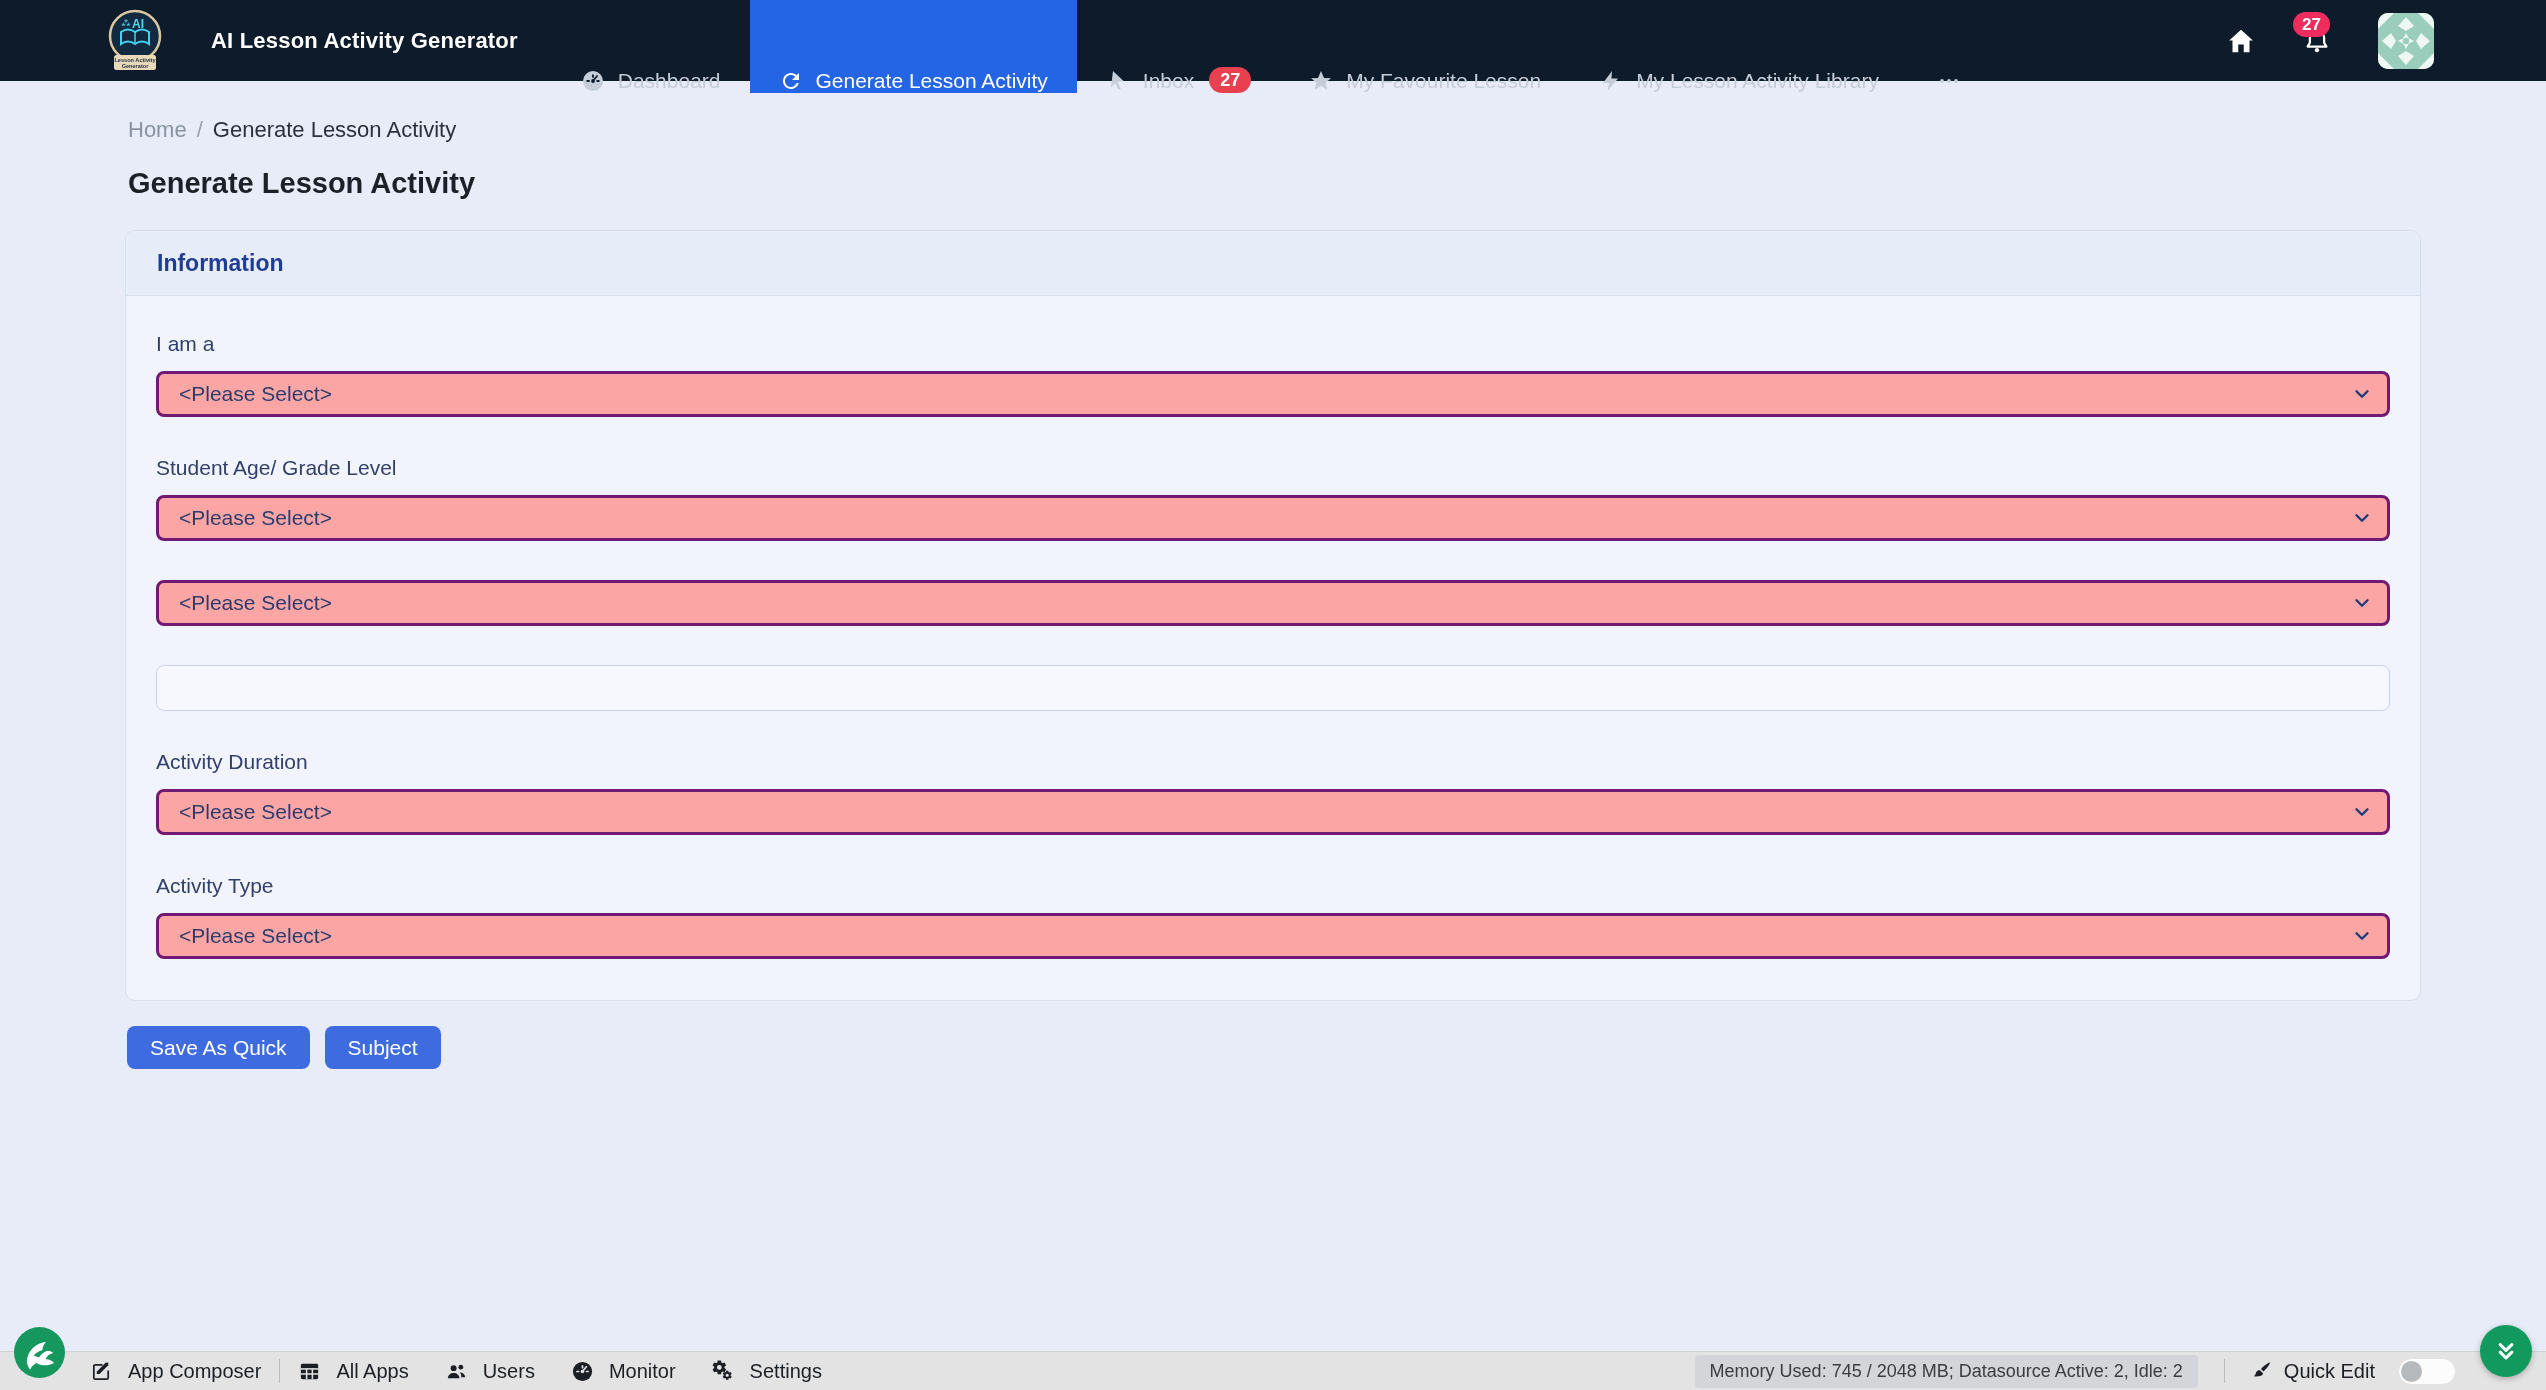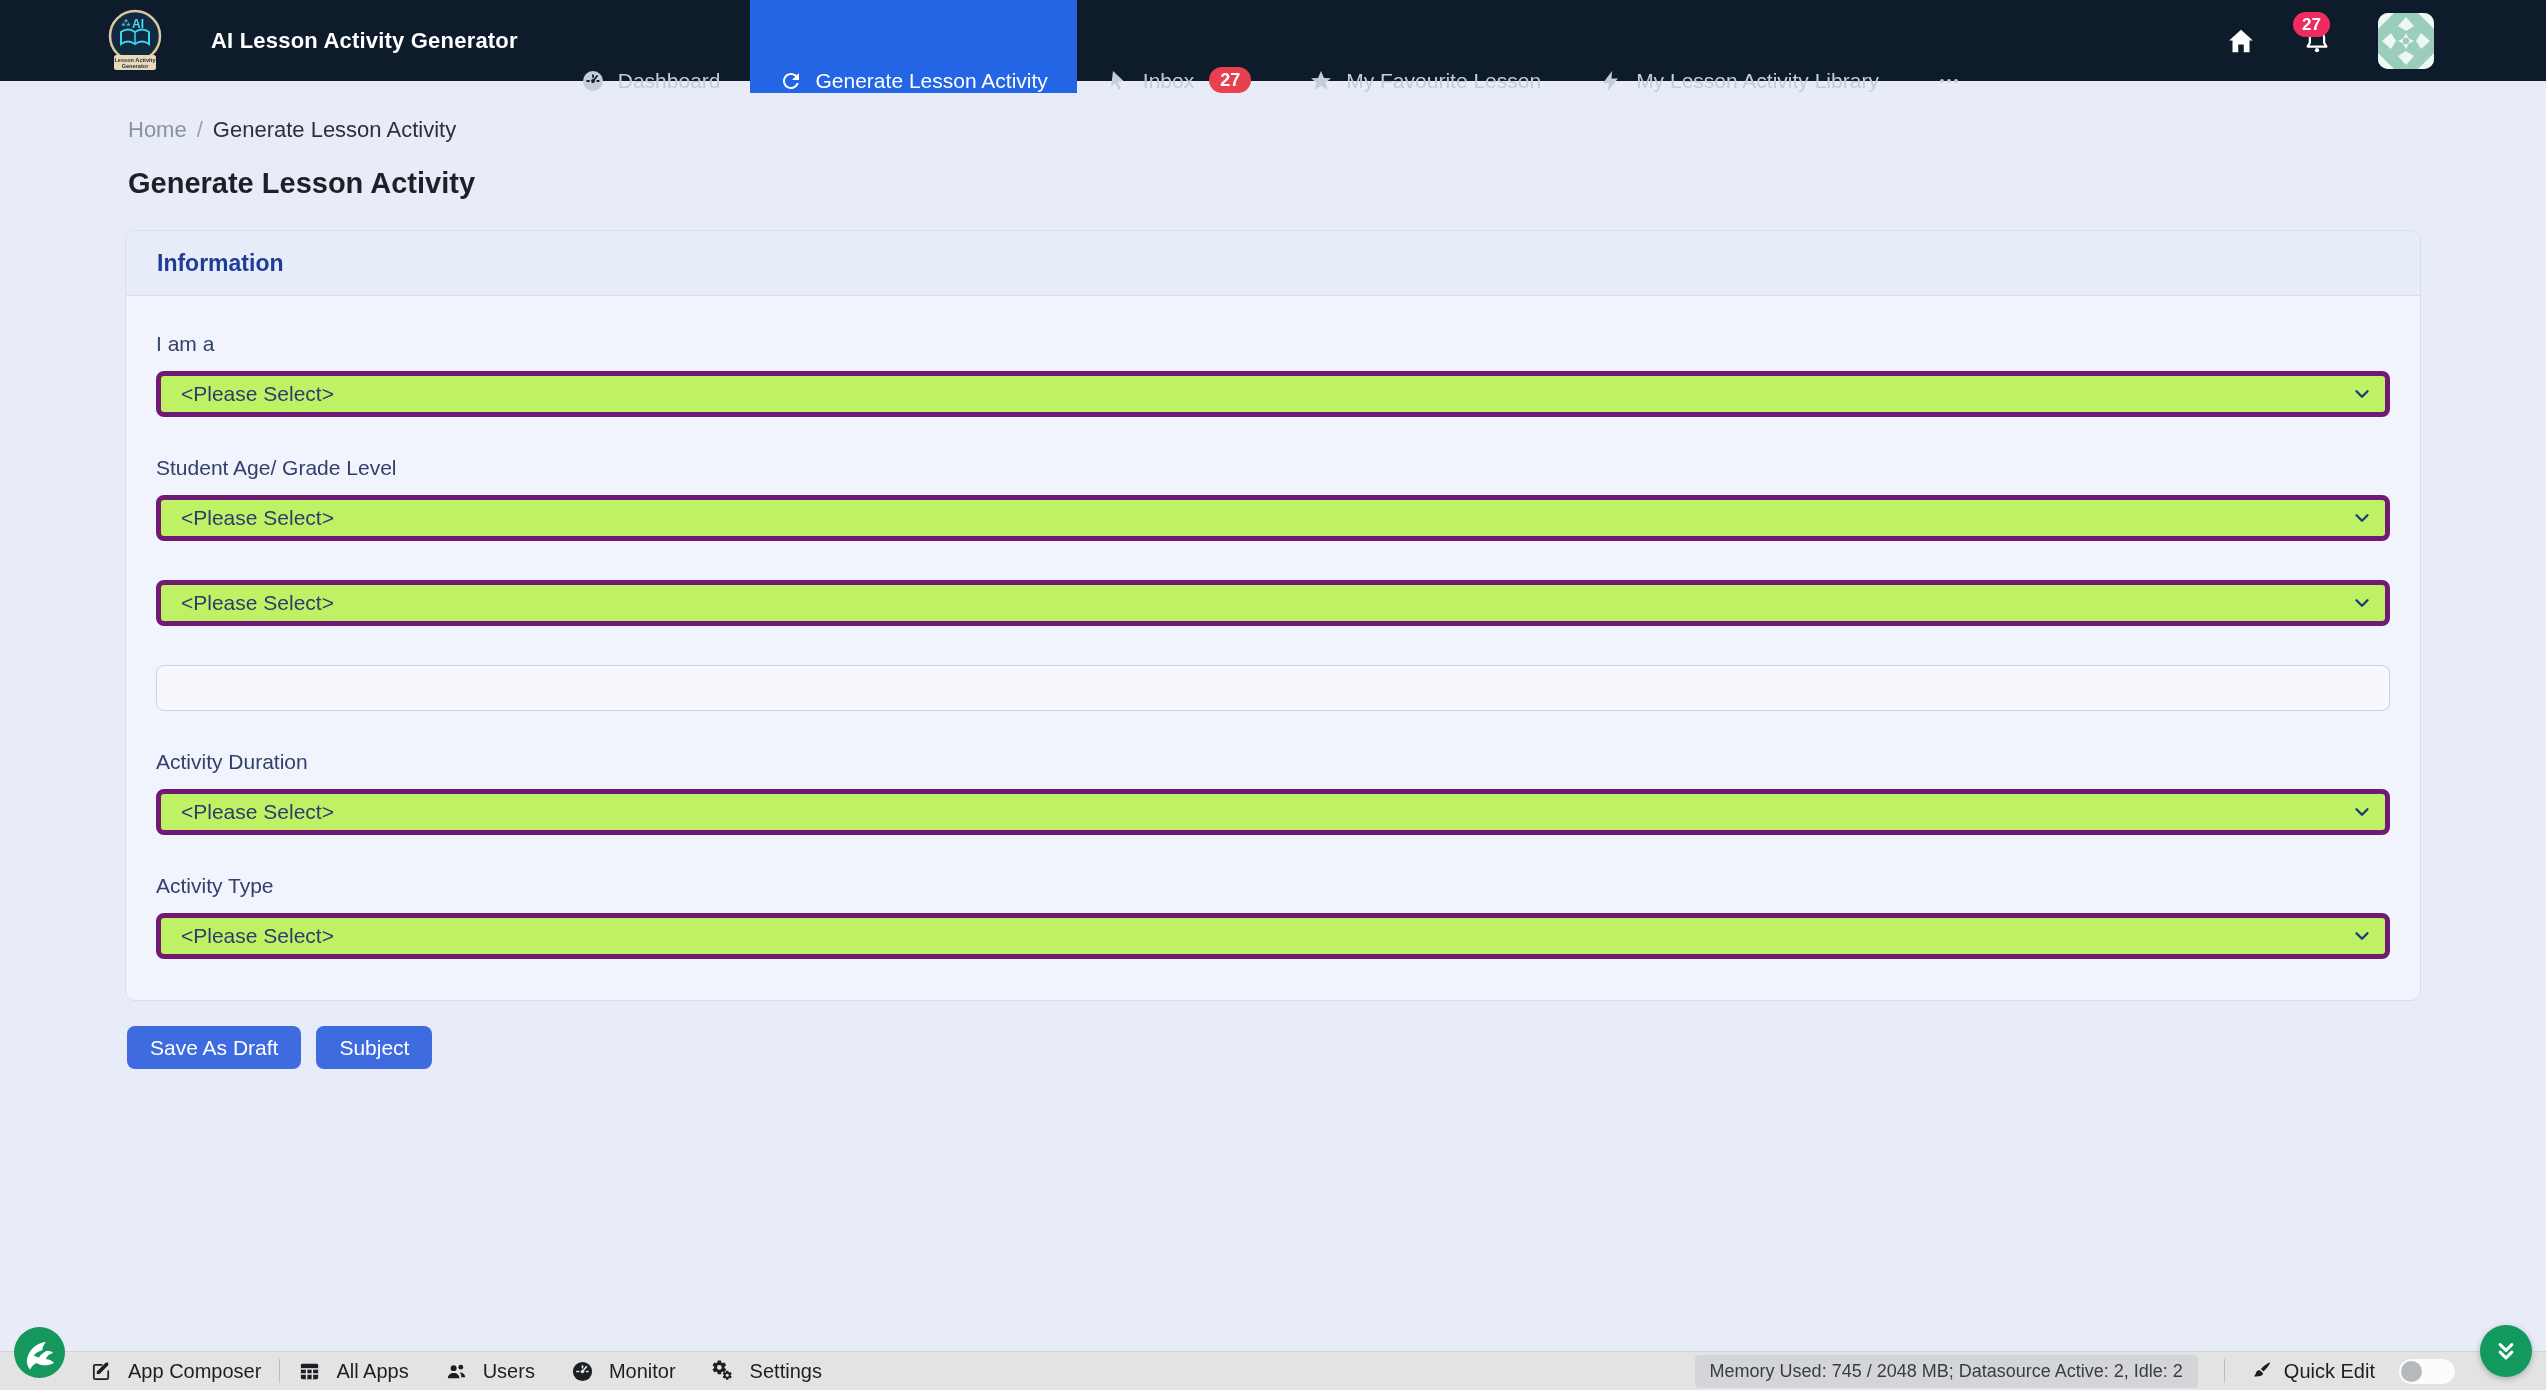--- a/index.html
+++ b/index.html
@@ -51,22 +51,22 @@
   .panel-header{
     height:64px;background:#e7ecf9;border-bottom:1px solid #d7def0;
     display:flex;align-items:center;padding-left:31px;
     color:#1f3d96;font-size:23px;font-weight:700;
   }
   .panel-body{padding:36px 30px 2px 30px;}
   .form-group{margin-bottom:39px;}
   .form-label{display:block;color:#32406b;font-size:21px;margin-bottom:15px;}
   .field-wrap{position:relative;}
   .field{
-    box-sizing:border-box;width:100%;height:46px;border:5px solid #701a75;border-radius:8px;
-    background:#bef264;color:#2c3c6d;font-size:21px;display:flex;align-items:center;
+    box-sizing:border-box;width:100%;height:46px;border:3px solid #701a75;border-radius:8px;
+    background:#fca5a5;color:#2c3c6d;font-size:21px;display:flex;align-items:center;
     padding:0 20px;cursor:pointer;
   }
   .field-input{
     box-sizing:border-box;width:100%;height:46px;border:1px solid #c7d3ee;border-radius:8px;
     background:#f6f8fe;color:#2c3c6d;font-size:21px;padding:0 20px;outline:none;
     font-family:"Liberation Sans", sans-serif;
   }
   .select-chevron{
     position:absolute;right:17px;top:50%;transform:translateY(-50%);
     width:22px;height:22px;color:#1e3a7a;pointer-events:none;
@@ -283,21 +283,21 @@
         <svg class="select-chevron" viewBox="0 0 24 24">
           <path fill="none" stroke="currentColor" stroke-width="2.6" stroke-linecap="round" stroke-linejoin="round" d="M6 9l6 6 6-6"></path>
         </svg>
       </div>
     </div>
 
   </div>
 </div>
 
 <div class="actions">
-  <button class="btn">Save As Draft</button>
+  <button class="btn">Save As Quick</button>
   <button class="btn">Subject</button>
 </div>
 
 <div class="footer-logo">
   <svg viewBox="0 0 52 52">
     <circle cx="26" cy="26" r="26" fill="#15975d"></circle>
     <path fill="#ffffff" d="M13 35c1-11 8.5-18 19.5-20-3.2 4.2-4.2 7.5-3 10.6 3.2-2.2 7.4-2.1 10.5 1-4.2 1-6.5 3-7.6 6.2 3.2-.2 6.3 1 8.4 3.9-6.3 3.3-12.8 3.2-18.1-.1-3.1 1.9-5.2 4.1-6.3 7-2-2.3-3.1-5.3-3.4-8.6z"></path>
     <path fill="#15975d" d="M20 29c4-4.5 10-6.5 16-5.5-5 1.5-8.5 4-10.5 7.5-2-.5-4-1.2-5.5-2z"></path>
   </svg>
 </div>

